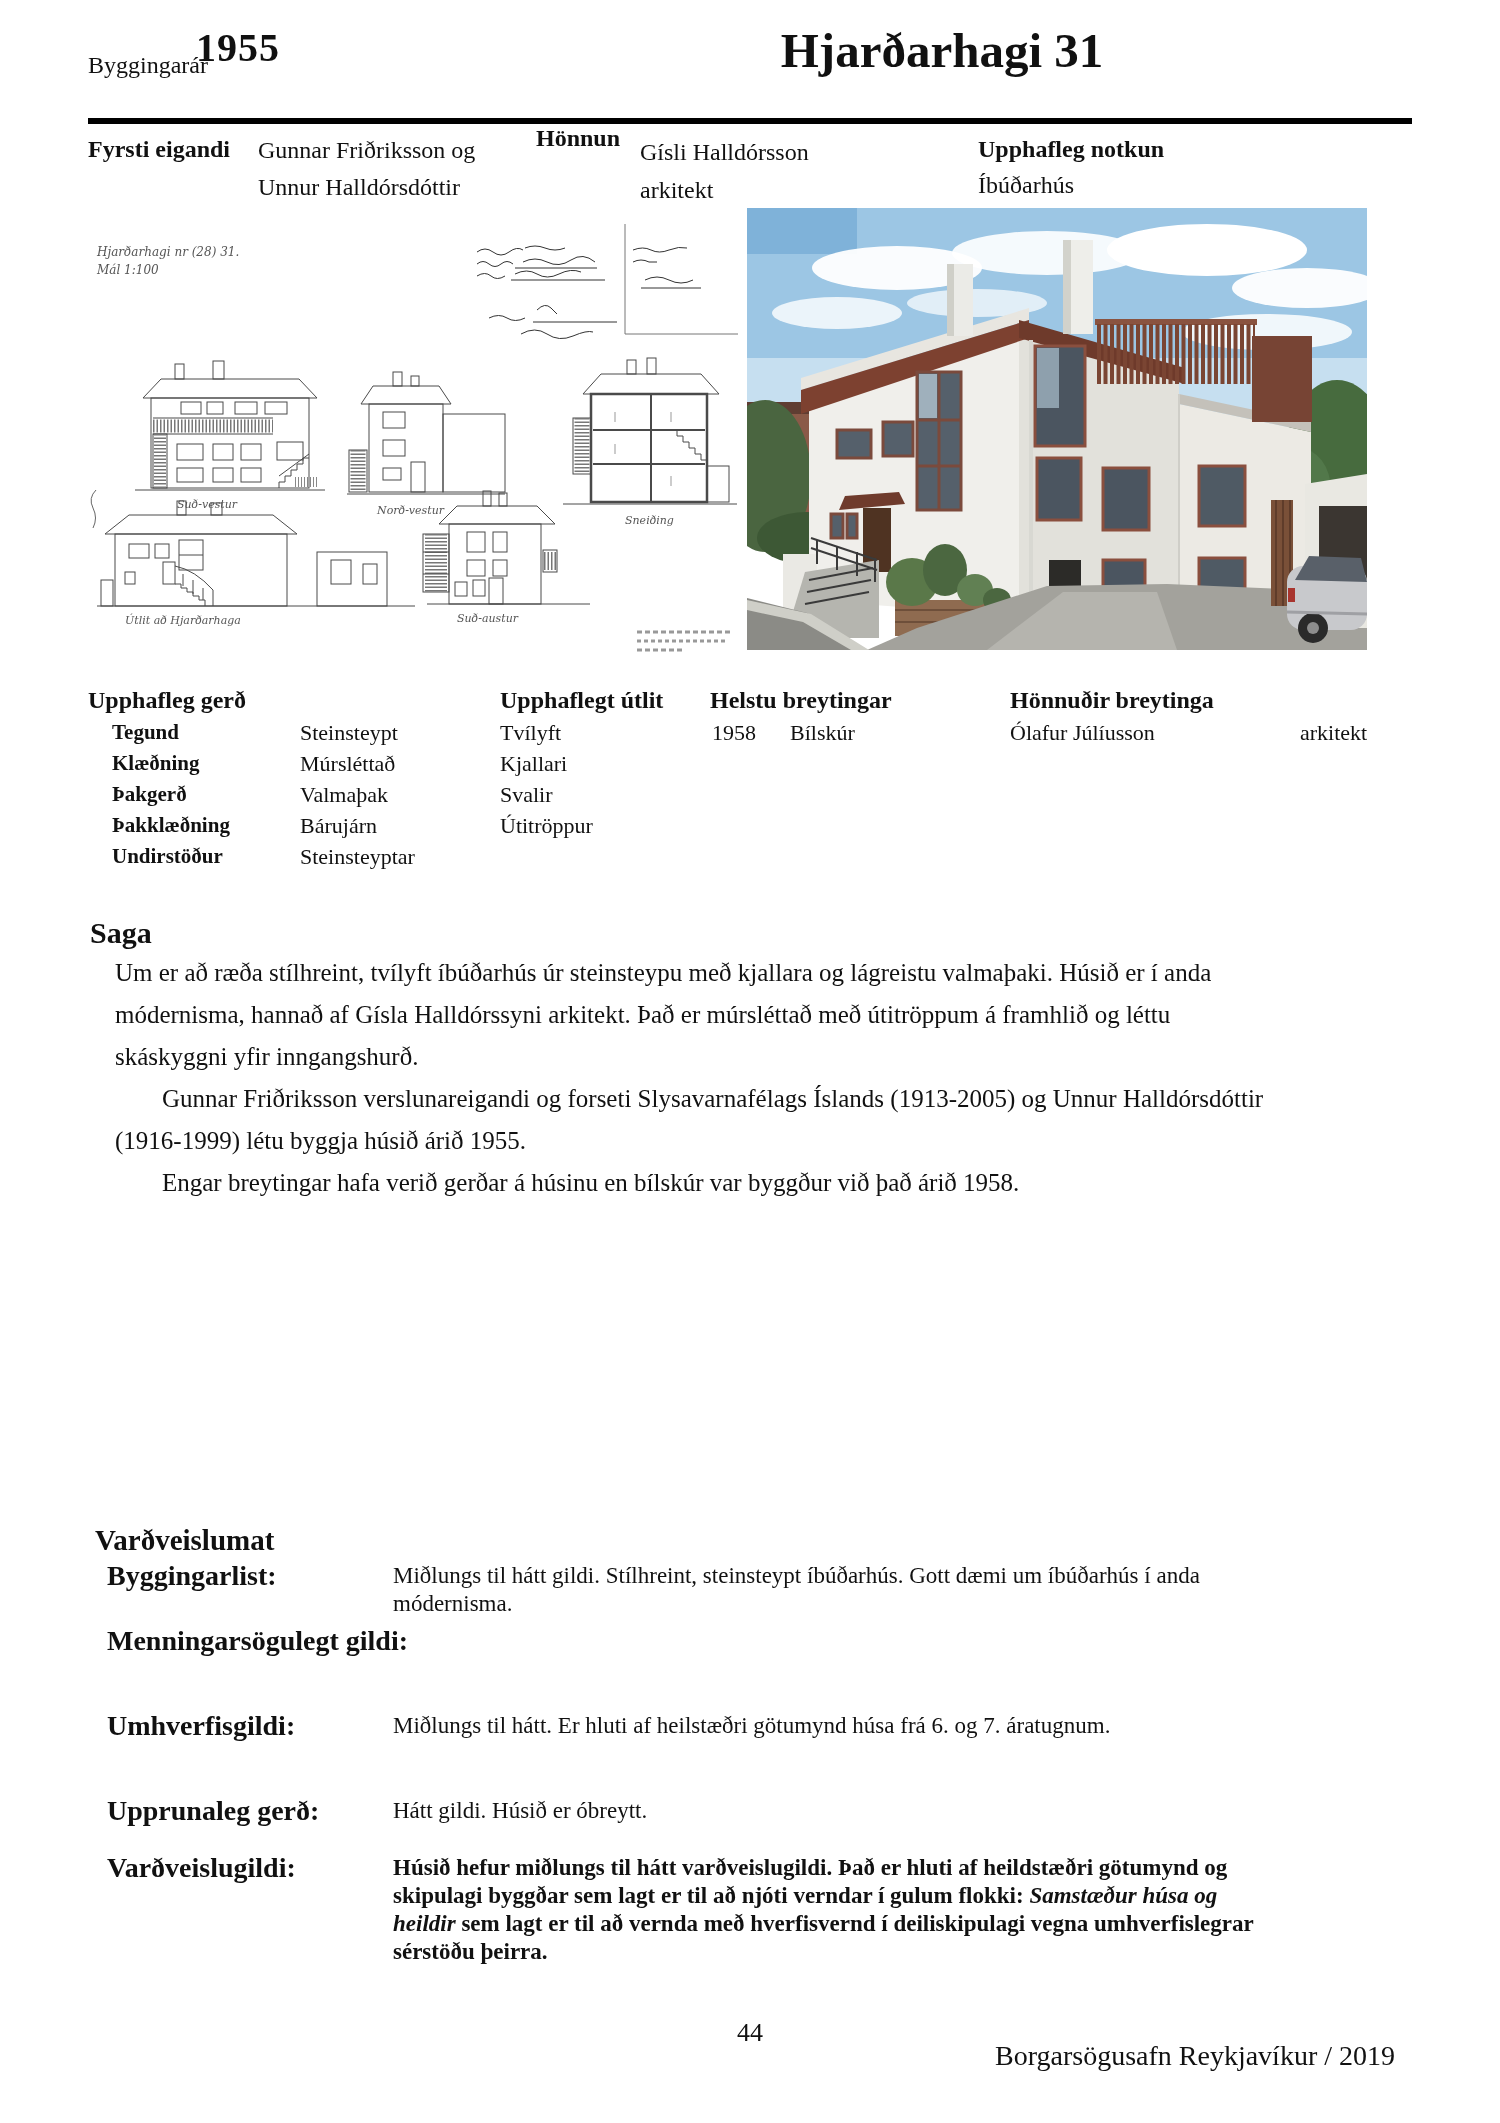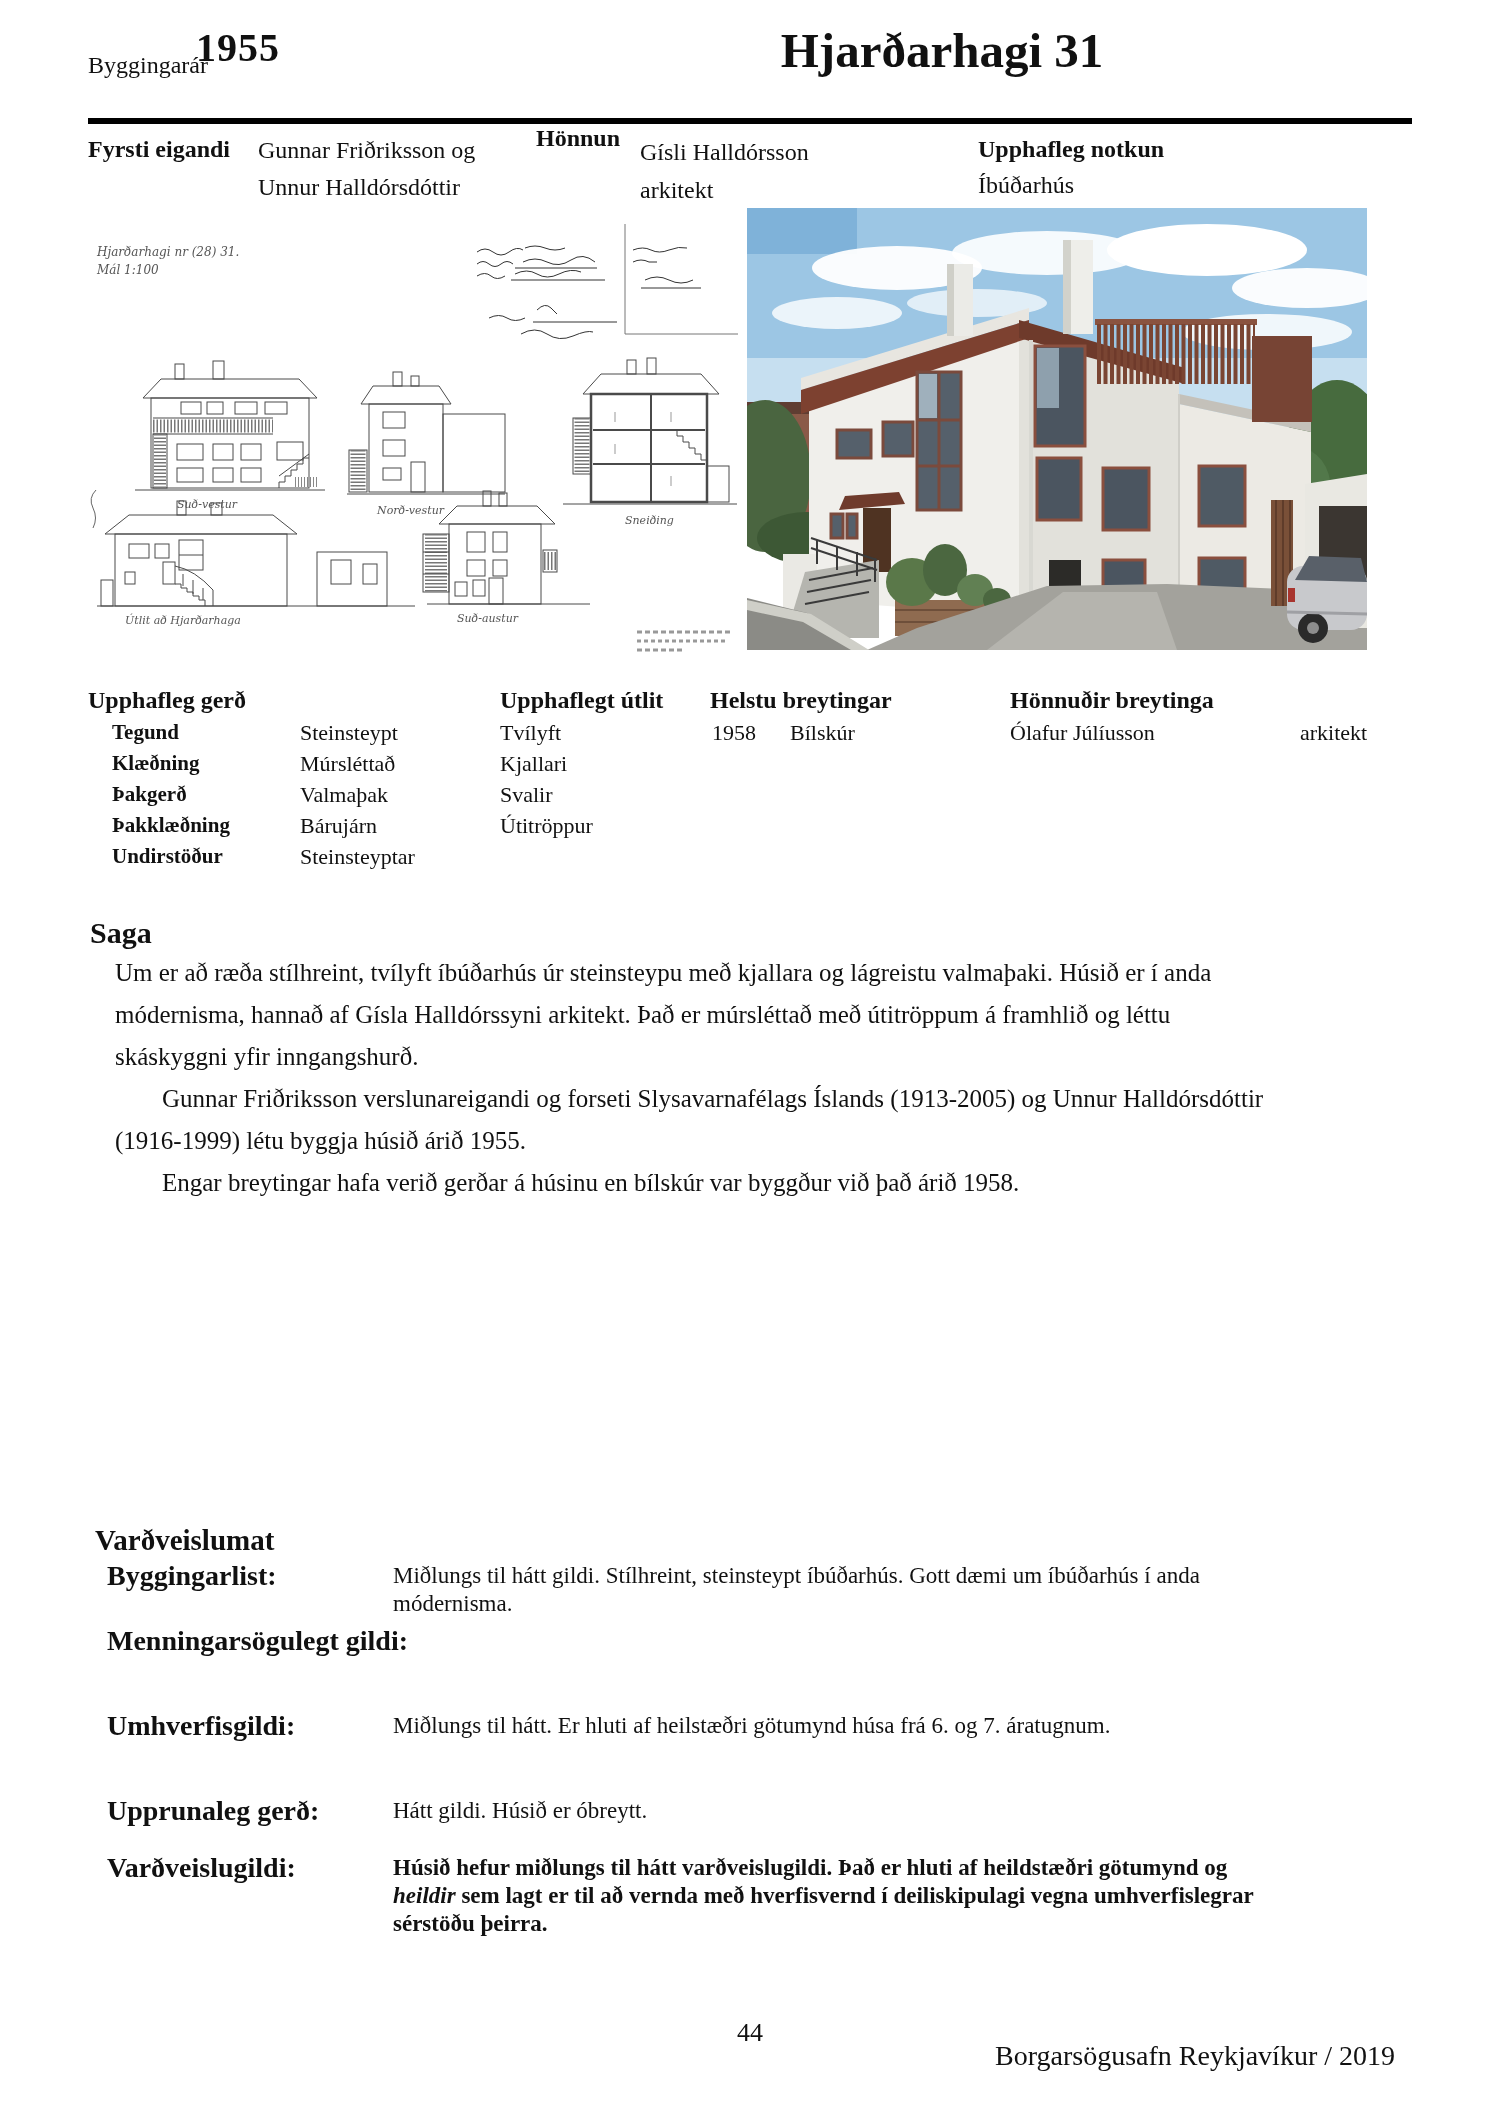--- a/index.html
+++ b/index.html
@@ -381,20 +381,21 @@
   </div>
 
   <div class="abs pres-label" style="top:1797px">Upprunaleg gerð:</div>
   <div class="abs pres-text" style="top:1797px">
     <div>Hátt gildi. Húsið er óbreytt.</div>
   </div>
 
   <div class="abs pres-label" style="top:1854px">Varðveislugildi:</div>
   <div class="abs pres-text" style="top:1854px">
       <div class="pv-line"><span>Húsið hefur miðlungs til hátt varðveislugildi. Það er hluti af heildstæðri götumynd og</span></div>
+      <div class="pv-line"><span>skipulagi byggðar sem lagt er til að njóti verndar í gulum flokki: </span><span class="it">Samstæður húsa og</span></div>
       <div class="pv-line"><span class="it">heildir</span><span> sem lagt er til að vernda með hverfisvernd í deiliskipulagi vegna umhverfislegrar</span></div>
       <div class="pv-line"><span>sérstöðu þeirra.</span></div>
     </div>
 
   <div class="abs pagenum">44</div>
   <div class="abs credit">Borgarsögusafn Reykjavíkur / 2019</div>
 
 </div>
 
 </body></html>

